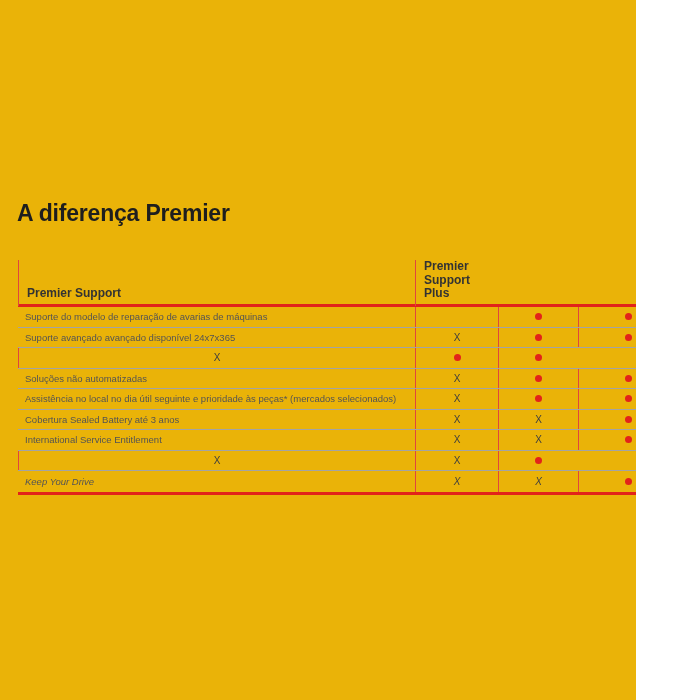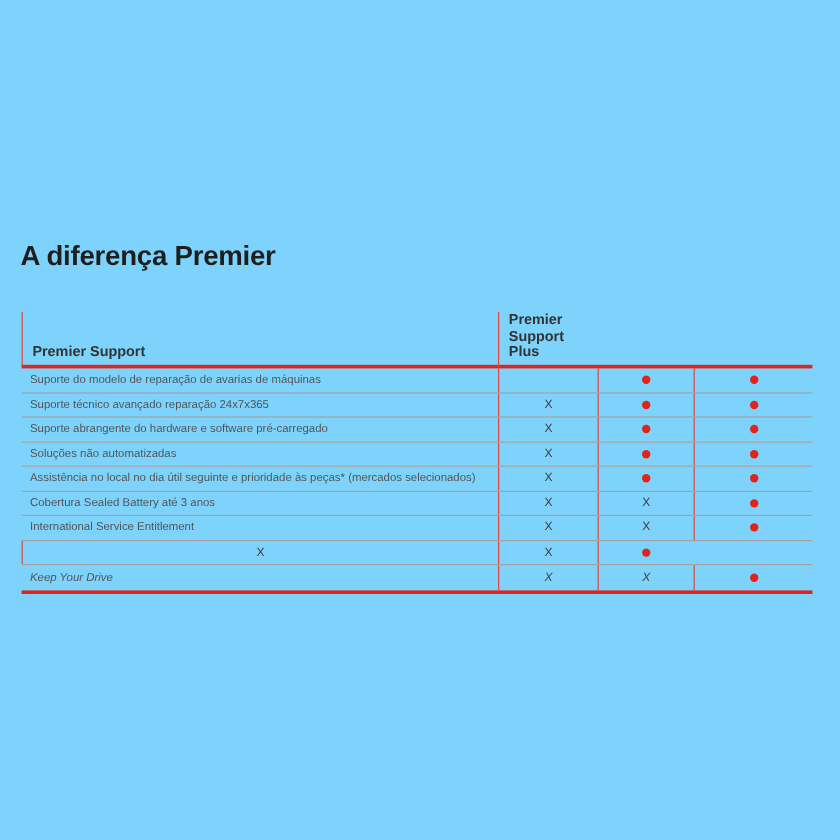--- a/index.html
+++ b/index.html
@@ -1,19 +1,19 @@
 <!DOCTYPE html>
 <html><head>
 <meta charset="utf-8">
 <style>
   * { margin:0; padding:0; box-sizing:border-box; }
   html,body { background:#ffffff; }
   body { font-family:"Liberation Sans","DejaVu Sans",sans-serif; }
   #canvas {
-    position:relative; width:700px; height:700px; background:#7dd3fc; overflow:hidden;padding-left:36px;
+    position:relative; width:636px; height:700px; background:#eab308; overflow:hidden;padding-left:36px;
   }
   .title {
     position:absolute; left:17px; top:200px;
     font-size:23px; font-weight:700; color:#1e1e1e; letter-spacing:-0.2px;
   }
   .table {
     position:absolute; left:18px; top:260px; width:659px;
   }
   .thead {
     display:grid; grid-template-columns:397px 83px 80px 99px;
@@ -59,33 +59,32 @@
           <div class="cell-feat">Suporte do modelo de reparação de avarias de máquinas</div>
           <div class="cell-mark"></div>
           <div class="cell-mark">
             <span class="dot"></span>
           </div>
           <div class="cell-mark">
             <span class="dot"></span>
           </div>
         </div>
         <div class="trow">
-          <div class="cell-feat">Suporte técnico avançado reparação 24x7x365</div>
+          <div class="cell-feat">Suporte avançado avançado disponível 24x7x365</div>
           <div class="cell-mark">
             <span>X</span>
           </div>
           <div class="cell-mark">
             <span class="dot"></span>
           </div>
           <div class="cell-mark">
             <span class="dot"></span>
           </div>
         </div>
         <div class="trow">
-          <div class="cell-feat">Suporte abrangente do hardware e software pré-carregado</div>
           <div class="cell-mark">
             <span>X</span>
           </div>
           <div class="cell-mark">
             <span class="dot"></span>
           </div>
           <div class="cell-mark">
             <span class="dot"></span>
           </div>
         </div>

